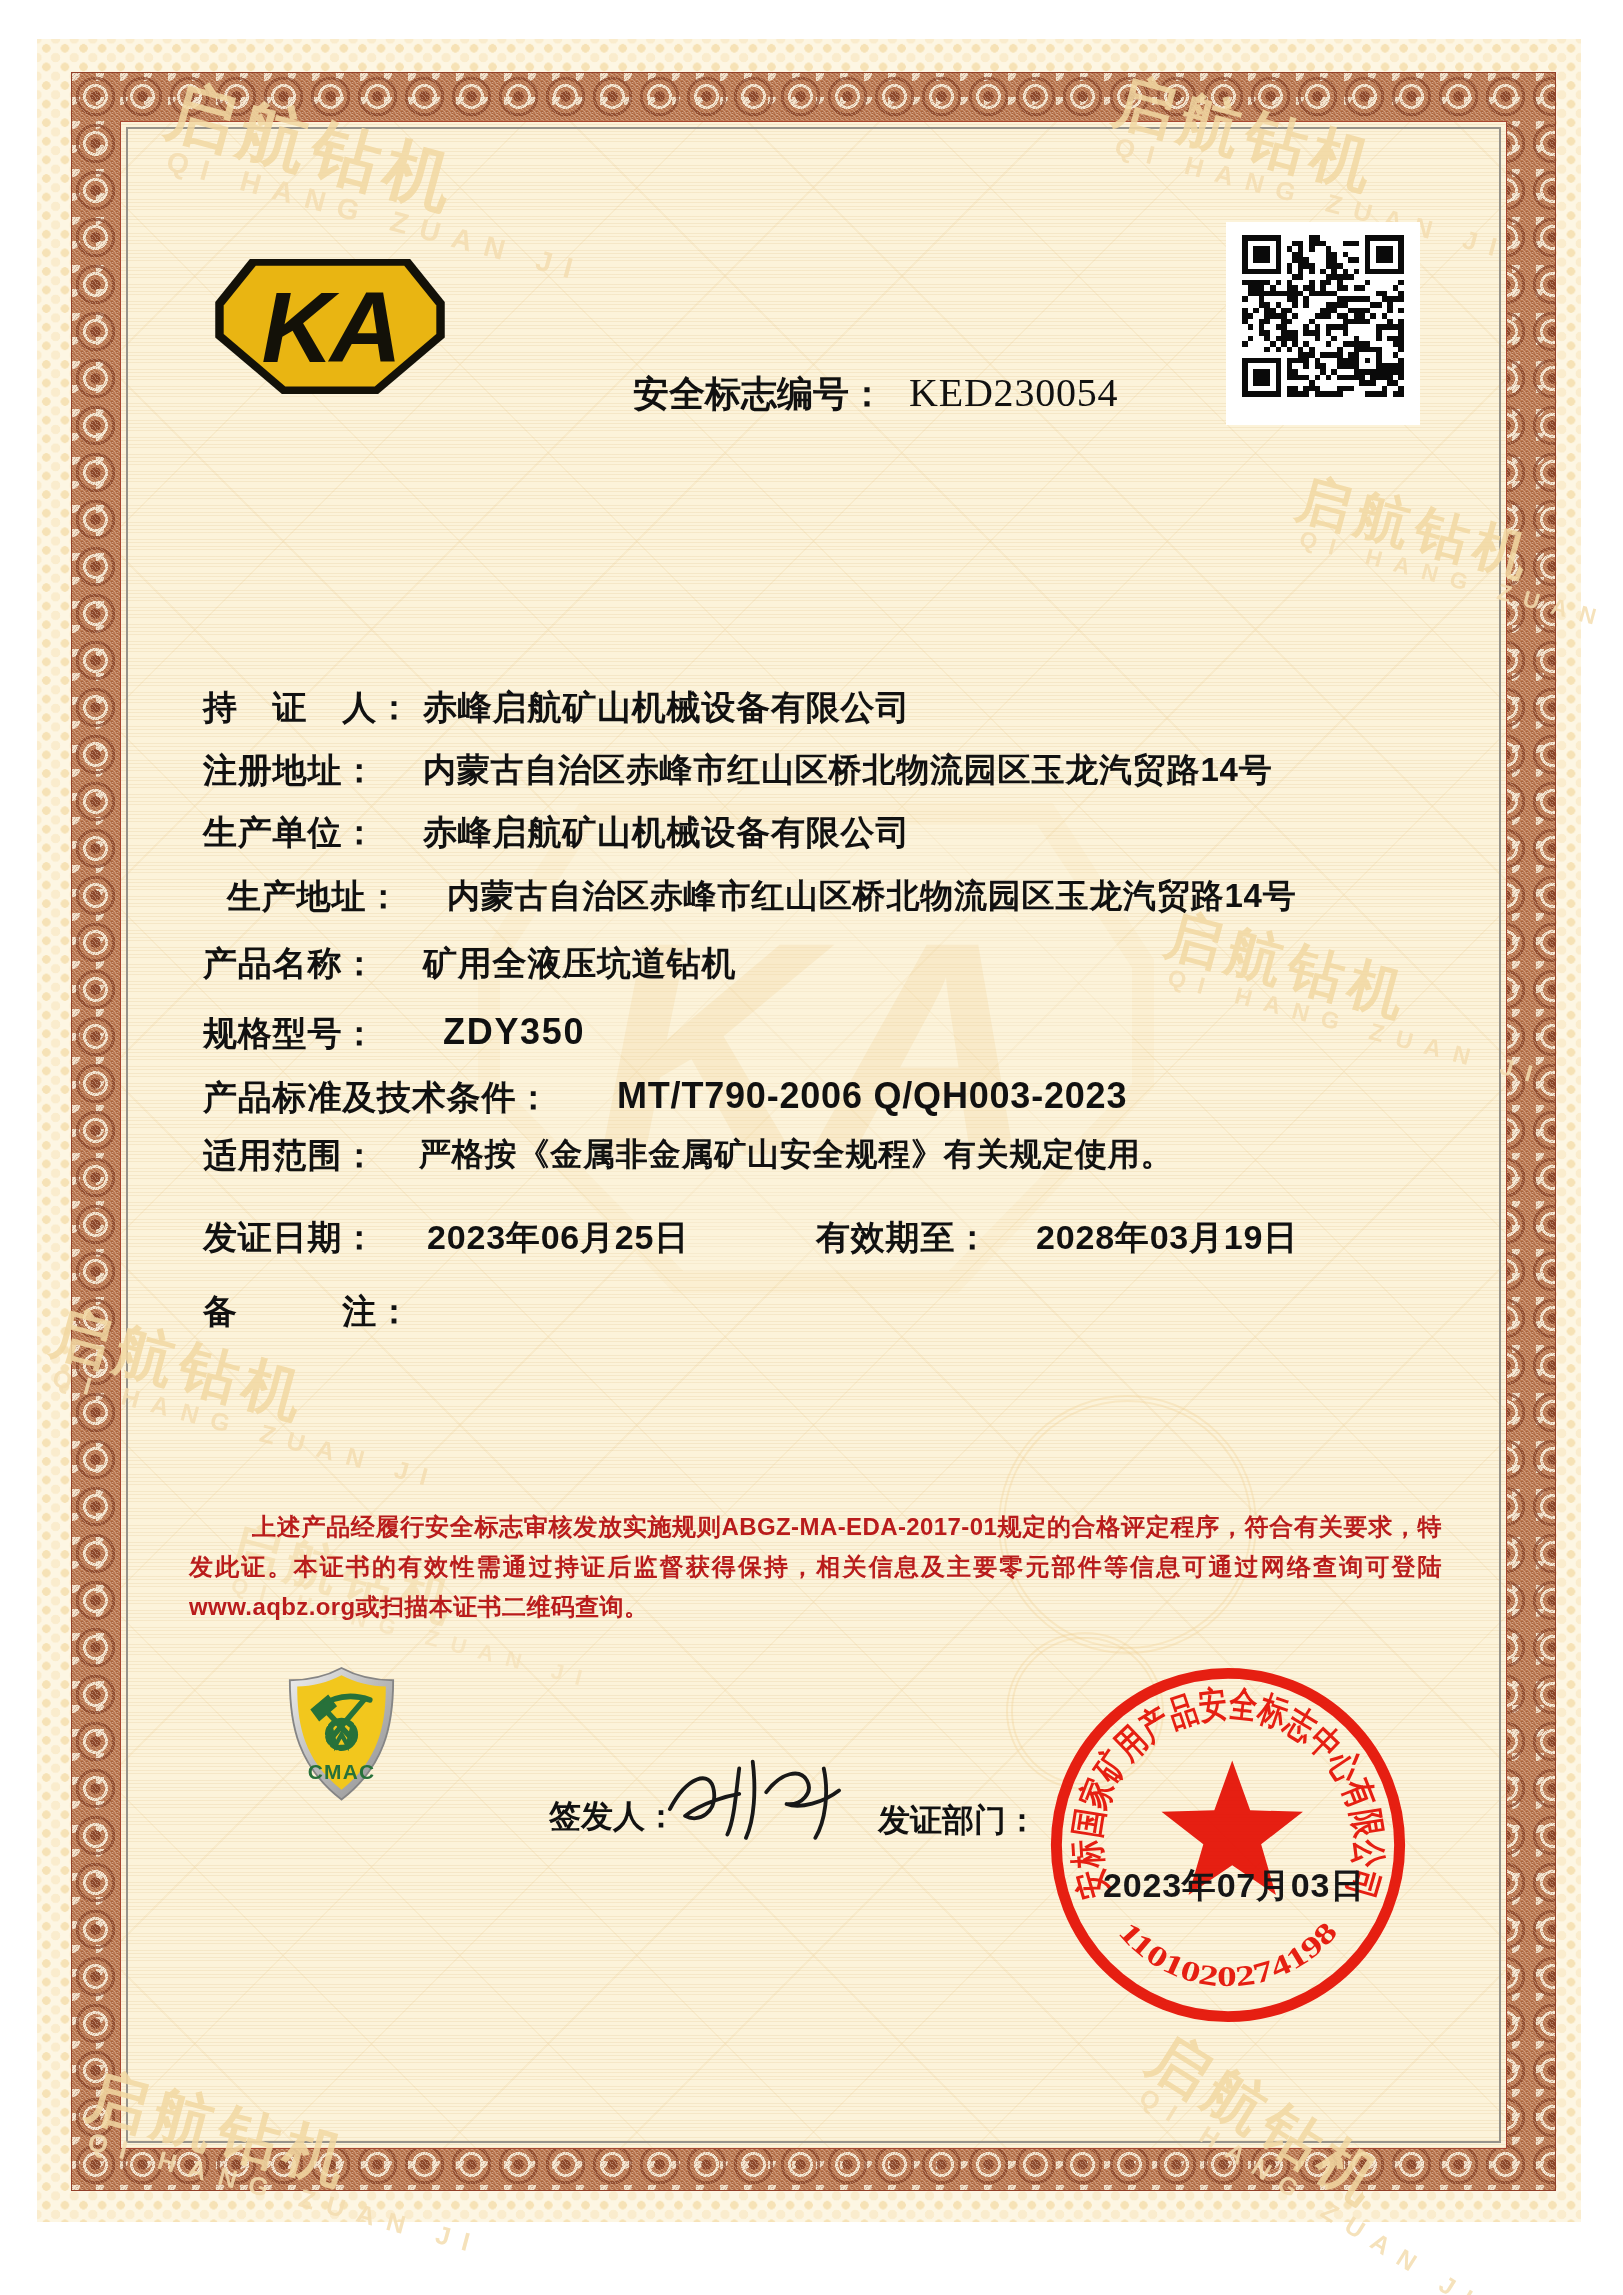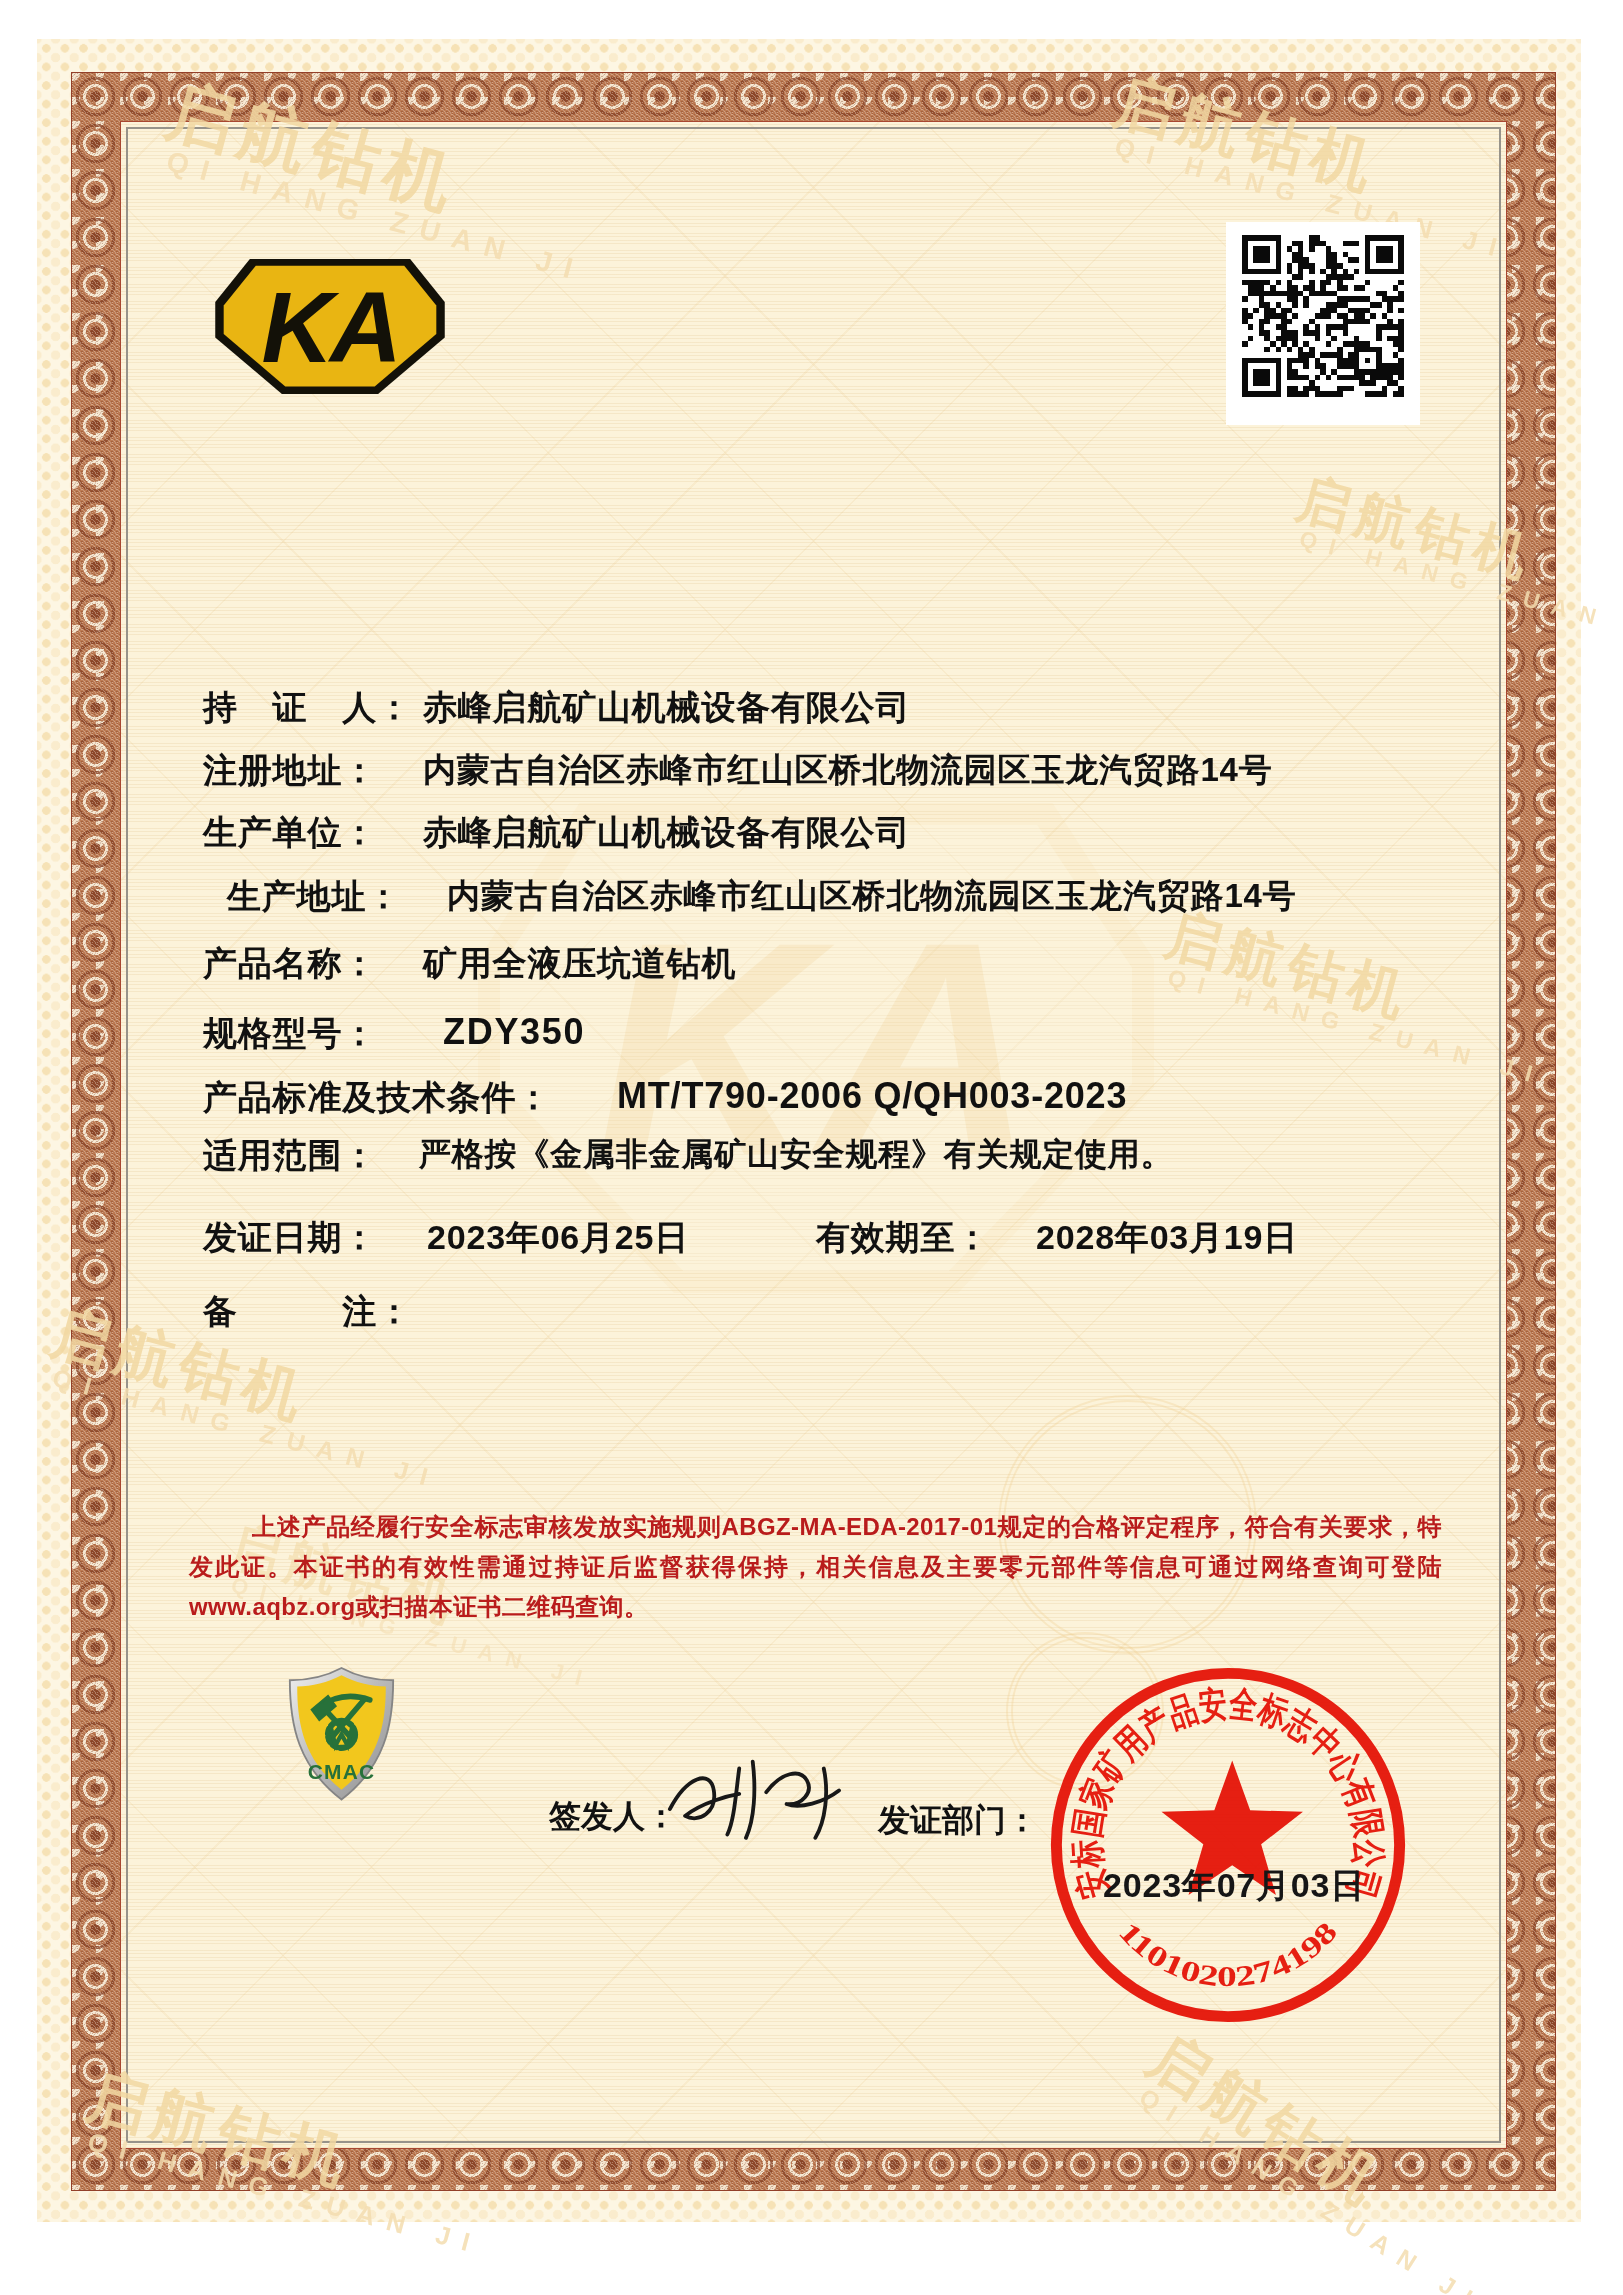--- a/index.html
+++ b/index.html
@@ -125,20 +125,23 @@
   <div class="layer">
 
     <div class="ka-logo">
       <svg viewBox="0 0 272 160" width="230" height="135">
         <polygon points="41,0 231,0 272,51 272,93 193,160 79,160 0,93 0,51" fill="#131108"></polygon>
         <polygon points="48,8 224,8 262,55 262,89 189,151 83,151 10,89 10,55" fill="#e9b512"></polygon>
         <text x="136" y="122" text-anchor="middle" font-size="118" font-weight="900" font-style="italic" font-family="Liberation Sans, sans-serif" fill="#131108" letter-spacing="-4">KA</text>
       </svg>
     </div>
 
+    <div class="mark-line">
+      <span>安全标志编号：</span><span class="mark-no">KED230054</span>
+    </div>
 
     <div class="qr-box">
       <svg class="qr-svg" viewBox="0 0 29 29">
           <g id="qr" fill="#0a0a0a">
             <rect x="12" y="0" width="1" height="1"></rect>
             <rect x="13" y="0" width="1" height="1"></rect>
             <rect x="9" y="1" width="1" height="1"></rect>
             <rect x="10" y="1" width="1" height="1"></rect>
             <rect x="12" y="1" width="1" height="1"></rect>
             <rect x="13" y="1" width="1" height="1"></rect>

